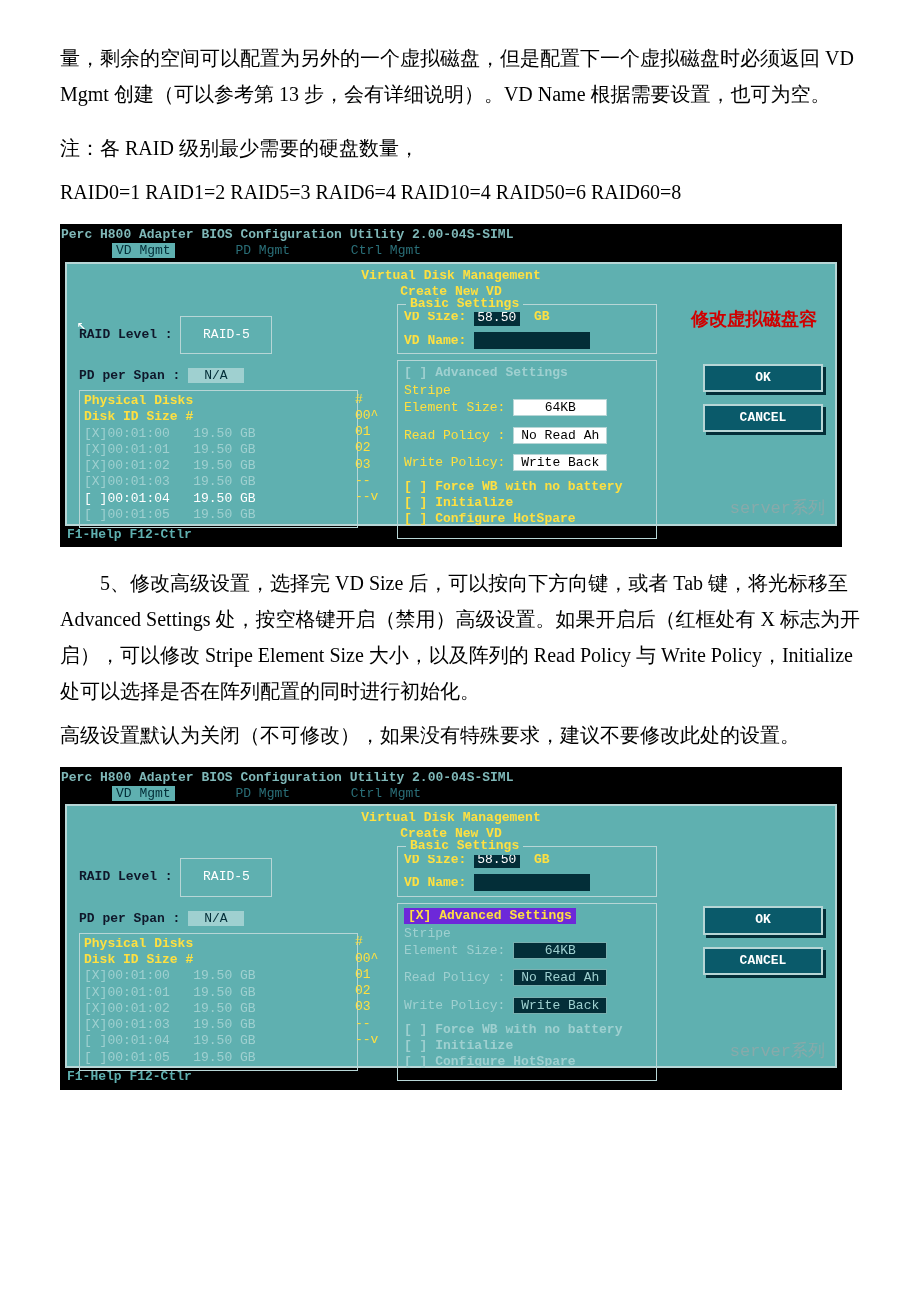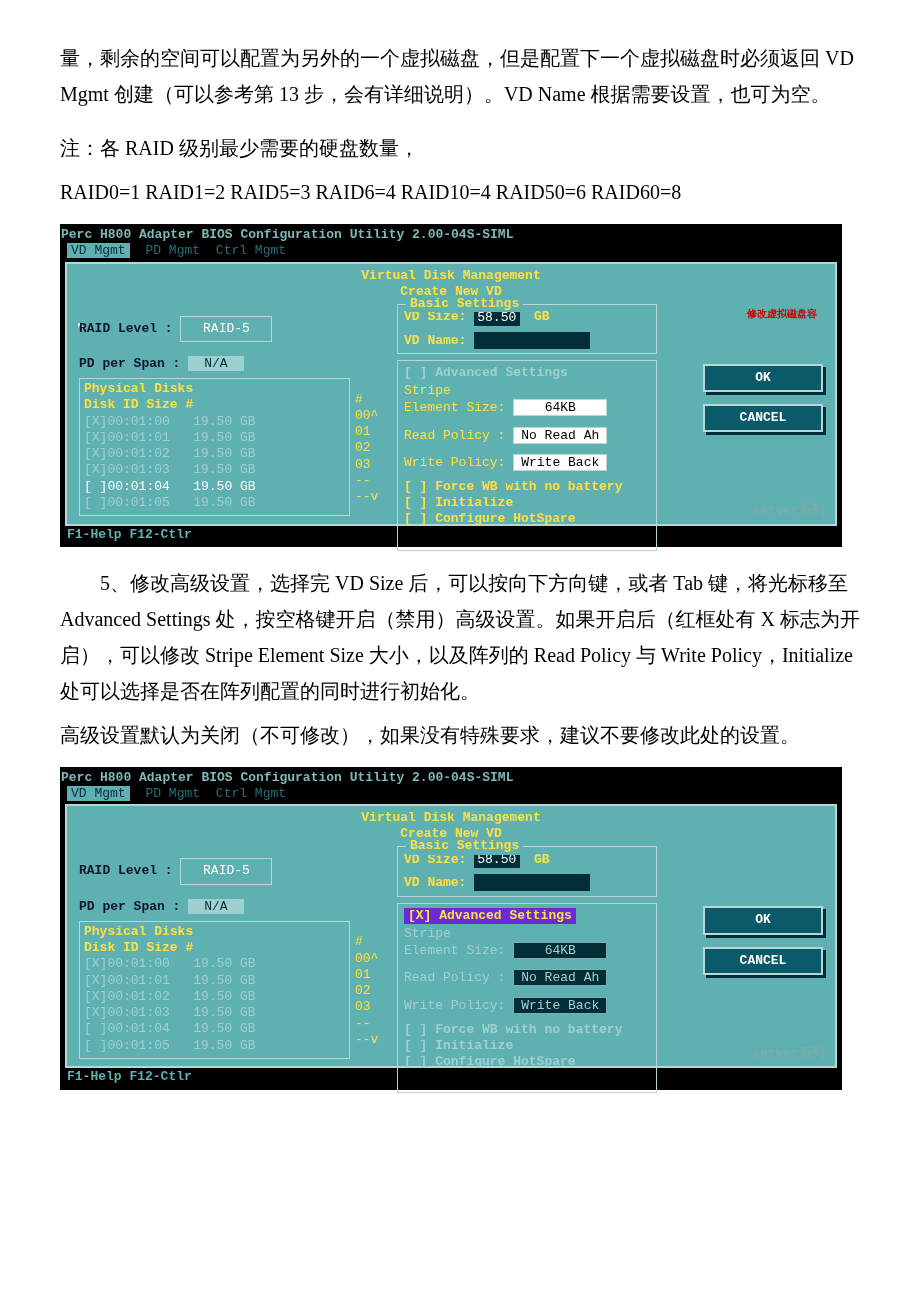--- a/index.html
+++ b/index.html
@@ -34,21 +34,21 @@
     color: #7fb8b8;
     padding: 2px 0 0 0;
     font-weight: bold;
   }
   .bios-menu {
     background: #000;
     padding: 0 6px 2px 6px;
     color: #2a6f78;
   }
   .bios-menu .active { background: #5fb0b0; color: #032e38; padding: 0 4px; }
-  .bios-menu span { margin-right: 8px; }
+  .bios-menu span { margin-right: 8px; margin-left: 45px; }
   .bios-body {
     background: #5fb0b0;
     color: #fff;
     border: 2px solid #b7d6d6;
     border-top: 2px solid #b7d6d6;
     margin: 0 4px 0 4px;
     padding: 4px 6px 6px 6px;
     position: relative;
     min-height: 250px;
   }
@@ -70,33 +70,33 @@
     top: 52px;
     width: 300px;
     color: #ffe040;
   }
   .left-col .label { color: #0f172a; font-weight: bold; }
   .raid-box {
     display: inline-block;
     background: #5fb0b0;
     border: 1px solid #b7d6d6;
     color: #fff;
-    padding: 4px 10px;
+    padding: 10px 10px;
     min-width: 70px;
     text-align: center;
   }
   .na-box {
     color: #032e38;
     background: #9fd0d0;
     padding: 0 16px;
   }
   .pd-disks {
     margin-top: 6px;
     border: 1px solid #b7d6d6;
-    padding: 2px 5px 4px 4px;
+    padding: 2px 13px 4px 4px;
     width: 260px;
   }
   .pd-head { color: #ffe040; font-weight: bold; }
   .pd-row { color: #9fd0d0; white-space: pre; }
   .pd-row.bright { color: #fff; }
   .hash-col {
     position: absolute;
     left: 288px;
     top: 128px;
     color: #ffe040;
@@ -131,21 +131,21 @@
     border: 1px solid #032e38;
     padding: 0 2px;
     min-width: 40px;
     height: 15px;
     vertical-align: middle;
   }
   .field-input.wide { min-width: 110px; }
   .unit { color: #ffe040; font-weight: bold; margin-left: 6px; }
   .adv-box {
     border: 1px solid #b7d6d6;
-    padding: 4px 6px 22px 6px;
+    padding: 4px 6px 10px 6px;
     position: relative;
     margin-top: 2px;
   }
   .adv-title { color: #ffe040; font-weight: bold; }
   .adv-title.dim { color: #9fd0d0; }
   .adv-label { color: #ffe040; font-weight: normal; }
   .adv-label.dim { color: #9fd0d0; }
   .sel-box {
     display: inline-block;
     border: 1px solid #b7d6d6;
@@ -174,36 +174,36 @@
     text-align: center;
     font-weight: bold;
     padding: 4px 0;
     margin-bottom: 12px;
     box-shadow: 3px 3px 0 #032e38;
   }
   .annot {
     position: absolute;
     color: #d00000;
     font-family: "SimSun", serif;
-    font-size: 10px;
+    font-size: 18px;
     font-weight: bold;
     margin-left: 28px;
   }
   .bios-footer {
     background: #000;
     color: #5fb0b0;
     padding: 1px 6px 3px 6px;
     font-weight: bold;
   }
   .watermark {
     position: absolute;
     right: 10px;
     bottom: 4px;
     color: #8aa;
-    font-size: 13px;
+    font-size: 17px;
   }
   .wm-center {
     position: absolute;
     left: 50%;
     bottom: -18px;
     transform: translateX(-50%);
     color: #bcbcbc;
     font-family: Arial, sans-serif;
     font-size: 28px;
     letter-spacing: 2px;

